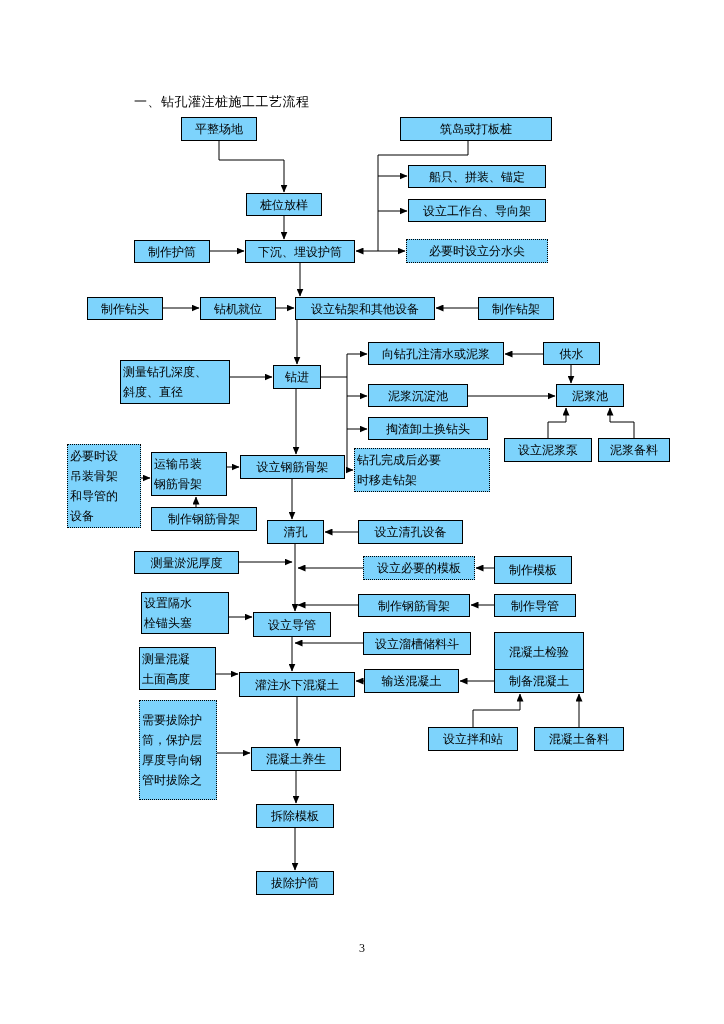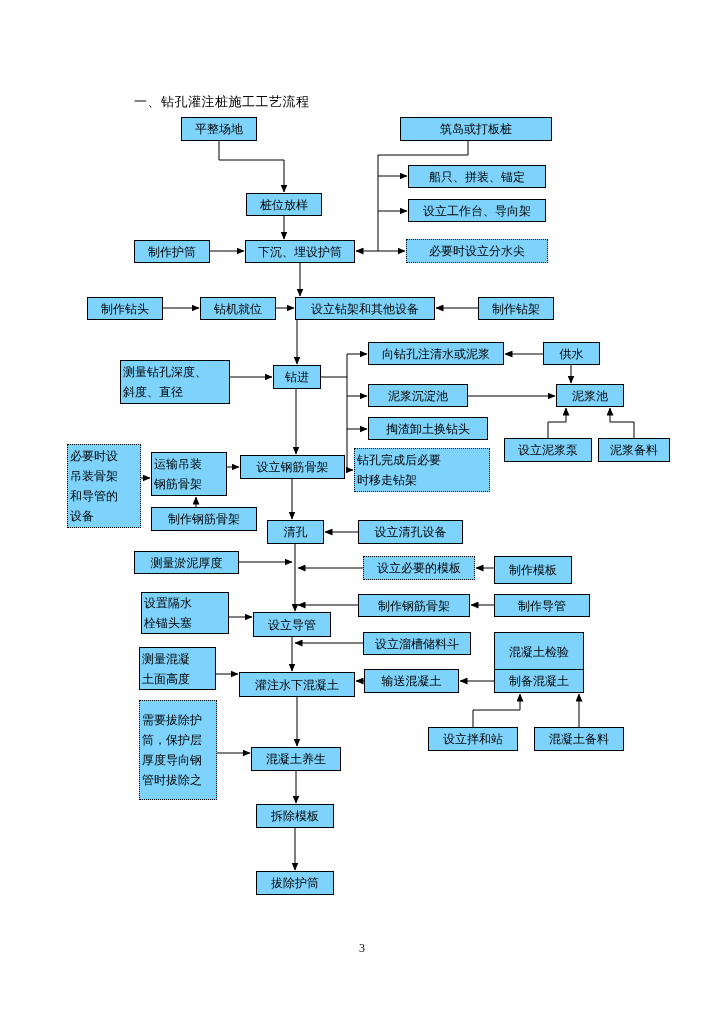--- a/index.html
+++ b/index.html
@@ -135,21 +135,21 @@
 时移走钻架</div>
   <div class="node" style="left:151px;top:507px;width:106px;height:24px">制作钢筋骨架</div>
   <div class="node" style="left:267px;top:520px;width:57px;height:24px">清孔</div>
   <div class="node" style="left:358px;top:520px;width:105px;height:24px">设立清孔设备</div>
   <div class="node" style="left:134px;top:551px;width:105px;height:23px">测量淤泥厚度</div>
   <div class="node dotted" style="left:363px;top:556px;width:112px;height:24px">设立必要的模板</div>
   <div class="node" style="left:494px;top:556px;width:78px;height:28px">制作模板</div>
   <div class="node al" style="left:141px;top:592px;width:88px;height:42px">设置隔水
 栓锚头塞</div>
   <div class="node" style="left:358px;top:594px;width:112px;height:23px">制作钢筋骨架</div>
-  <div class="node" style="left:494px;top:594px;width:96px;height:23px">制作导管</div>
+  <div class="node" style="left:494px;top:594px;width:82px;height:23px">制作导管</div>
   <div class="node" style="left:253px;top:612px;width:78px;height:25px">设立导管</div>
   <div class="node" style="left:363px;top:632px;width:108px;height:23px">设立溜槽储料斗</div>
   <div class="node" style="left:494px;top:632px;width:90px;height:39px">混凝土检验</div>
   <div class="node al" style="left:139px;top:647px;width:77px;height:43px">测量混凝
 土面高度</div>
   <div class="node" style="left:239px;top:672px;width:116px;height:25px">灌注水下混凝土</div>
   <div class="node" style="left:364px;top:669px;width:95px;height:24px">输送混凝土</div>
   <div class="node" style="left:494px;top:669px;width:90px;height:24px">制备混凝土</div>
   <div class="node dotted al" style="left:139px;top:700px;width:78px;height:100px">需要拔除护
 筒，保护层

